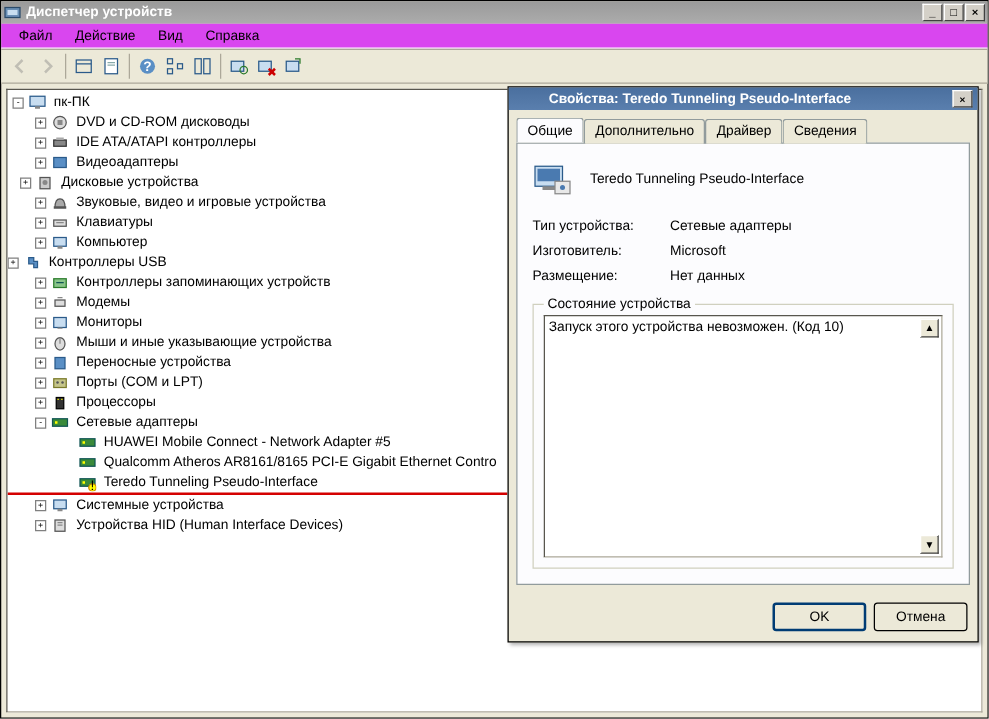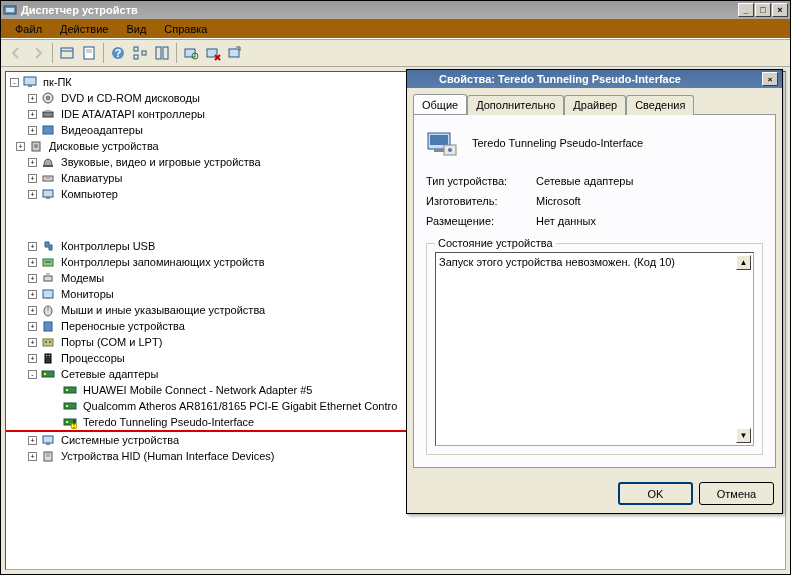--- a/index.html
+++ b/index.html
@@ -3,21 +3,21 @@
 <meta charset="utf-8">
 <style>
 * { box-sizing: border-box; font-family: Tahoma, sans-serif; font-size: 11px; }
 body { margin: 0; background: #fff; }
 .window { width: 791px; height: 575px; border: 1px solid #000; background: #ece9d8; display: flex; flex-direction: column; }
 .titlebar { height: 18px; background: linear-gradient(#9a9a9a, #acacac); display: flex; align-items: center; padding: 0 2px; color: #fff; }
 .titlebar .sysicon { width: 14px; height: 14px; margin-right: 4px; }
 .titlebar .title { flex: 1; font-weight: bold; }
 .winbtns { display: flex; gap: 1px; }
 .winbtn { width: 16px; height: 14px; background: #d4d0c8; border: 1px solid #fff; border-right-color:#404040; border-bottom-color:#404040; display:flex; align-items:center; justify-content:center; font-size:9px; font-weight:bold; color:#000;}
-.menubar { height: 20px; background: #a16207; display:flex; padding: 2px 6px; gap: 2px; border-bottom:1px solid #fff;}
+.menubar { height: 20px; background: #d946ef; display:flex; padding: 2px 6px; gap: 2px; border-bottom:1px solid #fff;}
 .menuitem { padding: 2px 8px; }
 .toolbar { height: 28px; background: #ece9d8; display:flex; align-items:center; padding: 0 4px; gap:0; border-top:1px solid #aca899; border-bottom:1px solid #aca899;}
 .tbutton { width: 22px; height: 22px; display:flex; align-items:center; justify-content:center; border:1px solid transparent; }
 .tsep { width:1px; height:20px; background:#aca899; margin:0 3px;}
 .content { flex:1; display:flex; padding:4px; gap:0; position:relative;}
 .treepanel { width: 100%; height:100%; background:#fff; border:1px inset #aca899; overflow:auto; padding:2px 0;}
 .node { display:flex; align-items:center; height:16px; white-space:nowrap; padding-left: 0;}
 .expander { width:9px; height:9px; border:1px solid #808080; display:inline-flex; align-items:center; justify-content:center; font-size:7px; line-height:7px; color:#000; background:#fff; margin-right:3px;}
 .noexp { width:9px; height:9px; display:inline-block; margin-right:3px;}
 .nicon { width:16px; height:14px; display:inline-flex; align-items:center; justify-content:center; margin-right:3px;}
@@ -212,21 +212,21 @@
           <div class="node" style="padding-left: 22px;">
             <span class="expander">+</span>
             <span class="nicon">
               <svg width="14" height="14">
                 <rect x="2" y="3" width="10" height="7" fill="#c8ddf0" stroke="#2a5a8a"></rect>
                 <rect x="5" y="10" width="4" height="2" fill="#888"></rect>
               </svg>
             </span>
             <span class="label">Компьютер</span>
           </div>
-          <div class="node" style="padding-left: 22px; margin-top: 36px;">
+          <div class="node" style="">
             <span class="expander">+</span>
             <span class="nicon">
               <svg width="14" height="14">
                 <path d="M4 3 h4 v3 h3 v5 h-3 v-3 h-4 z" fill="#5a8fc5" stroke="#2a5a8a"></path>
               </svg>
             </span>
             <span class="label">Контроллеры USB</span>
           </div>
           <div class="node" style="padding-left: 22px;">
             <span class="expander">+</span>

